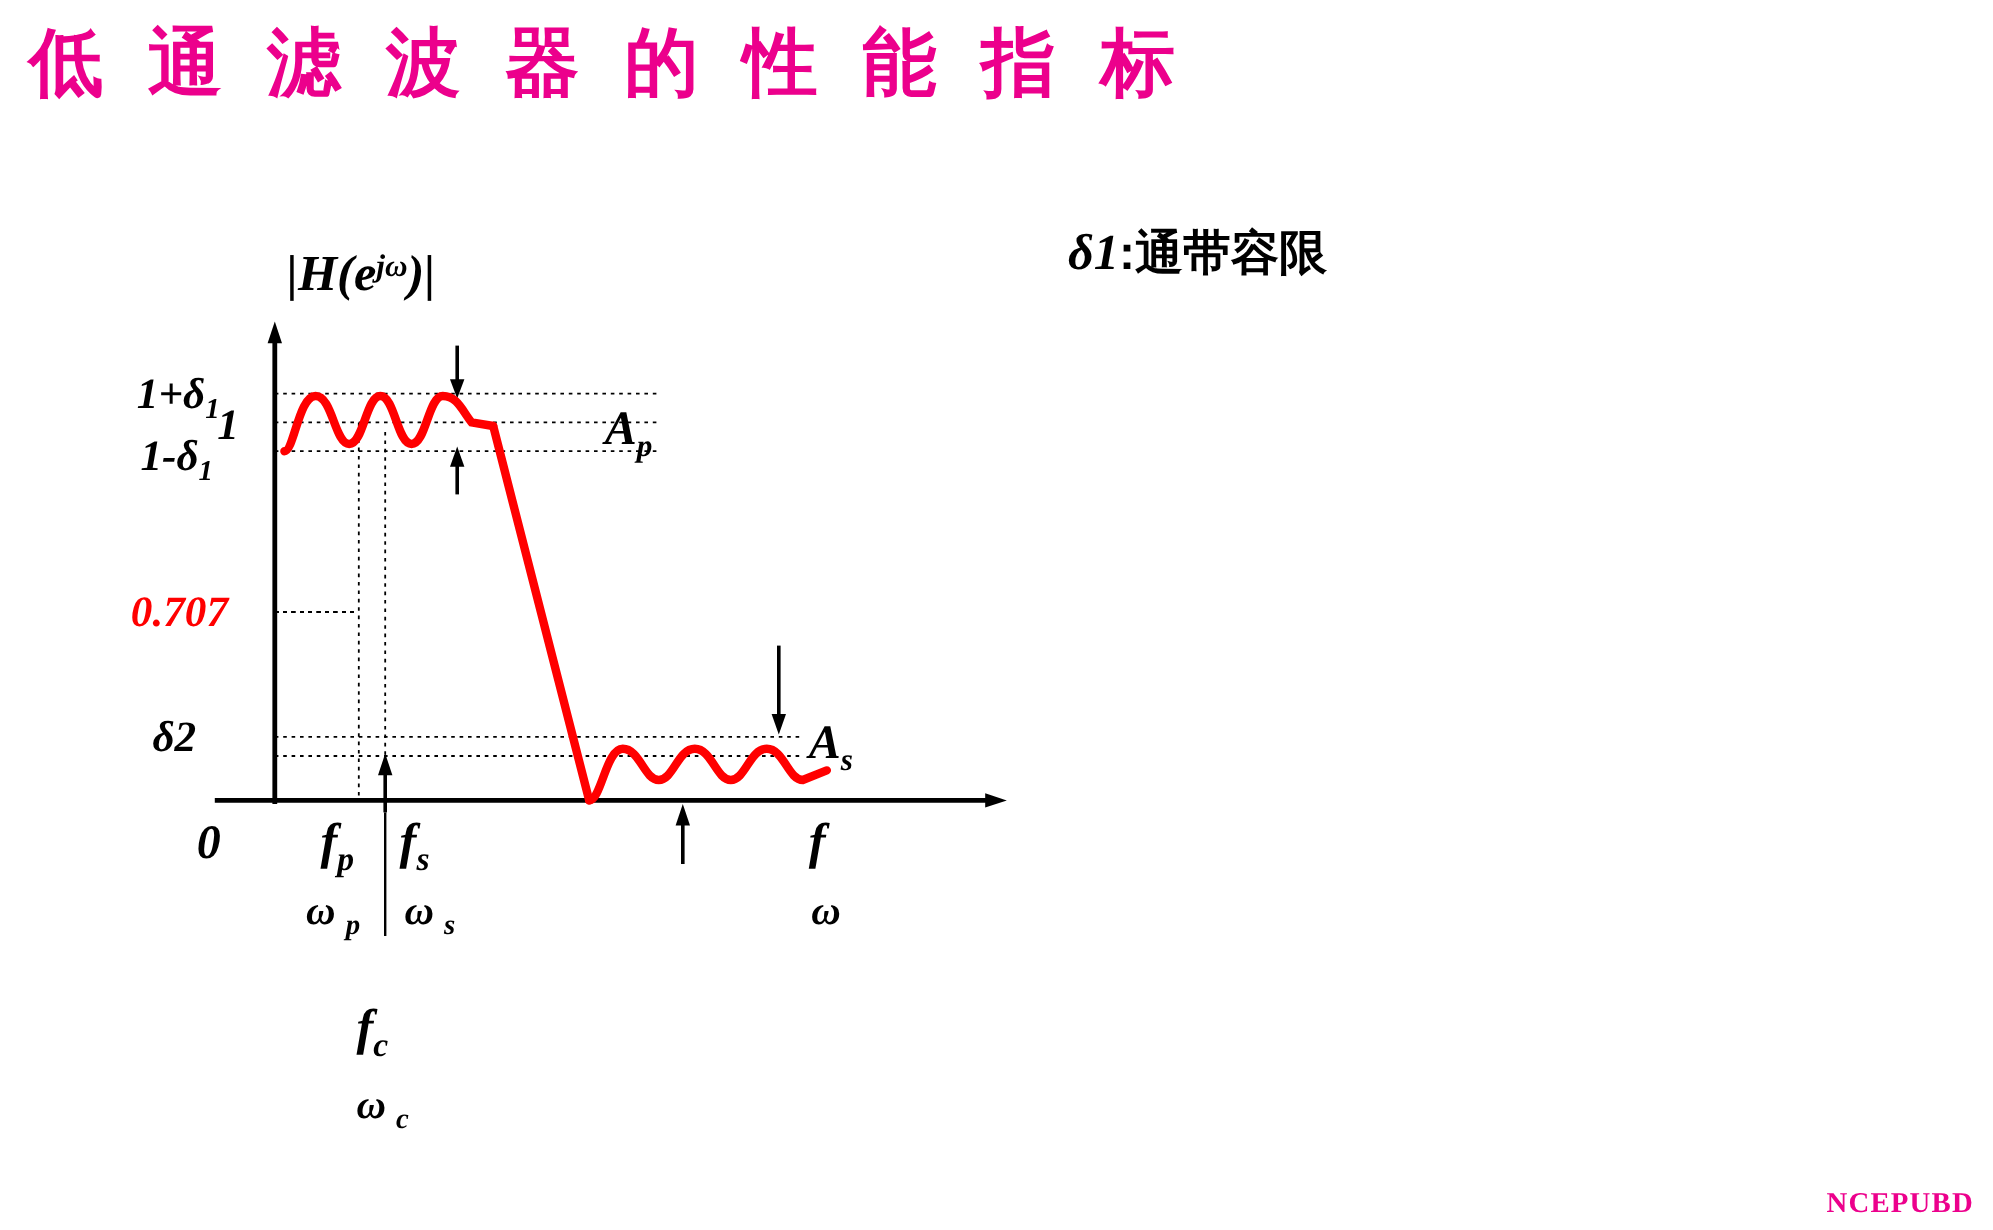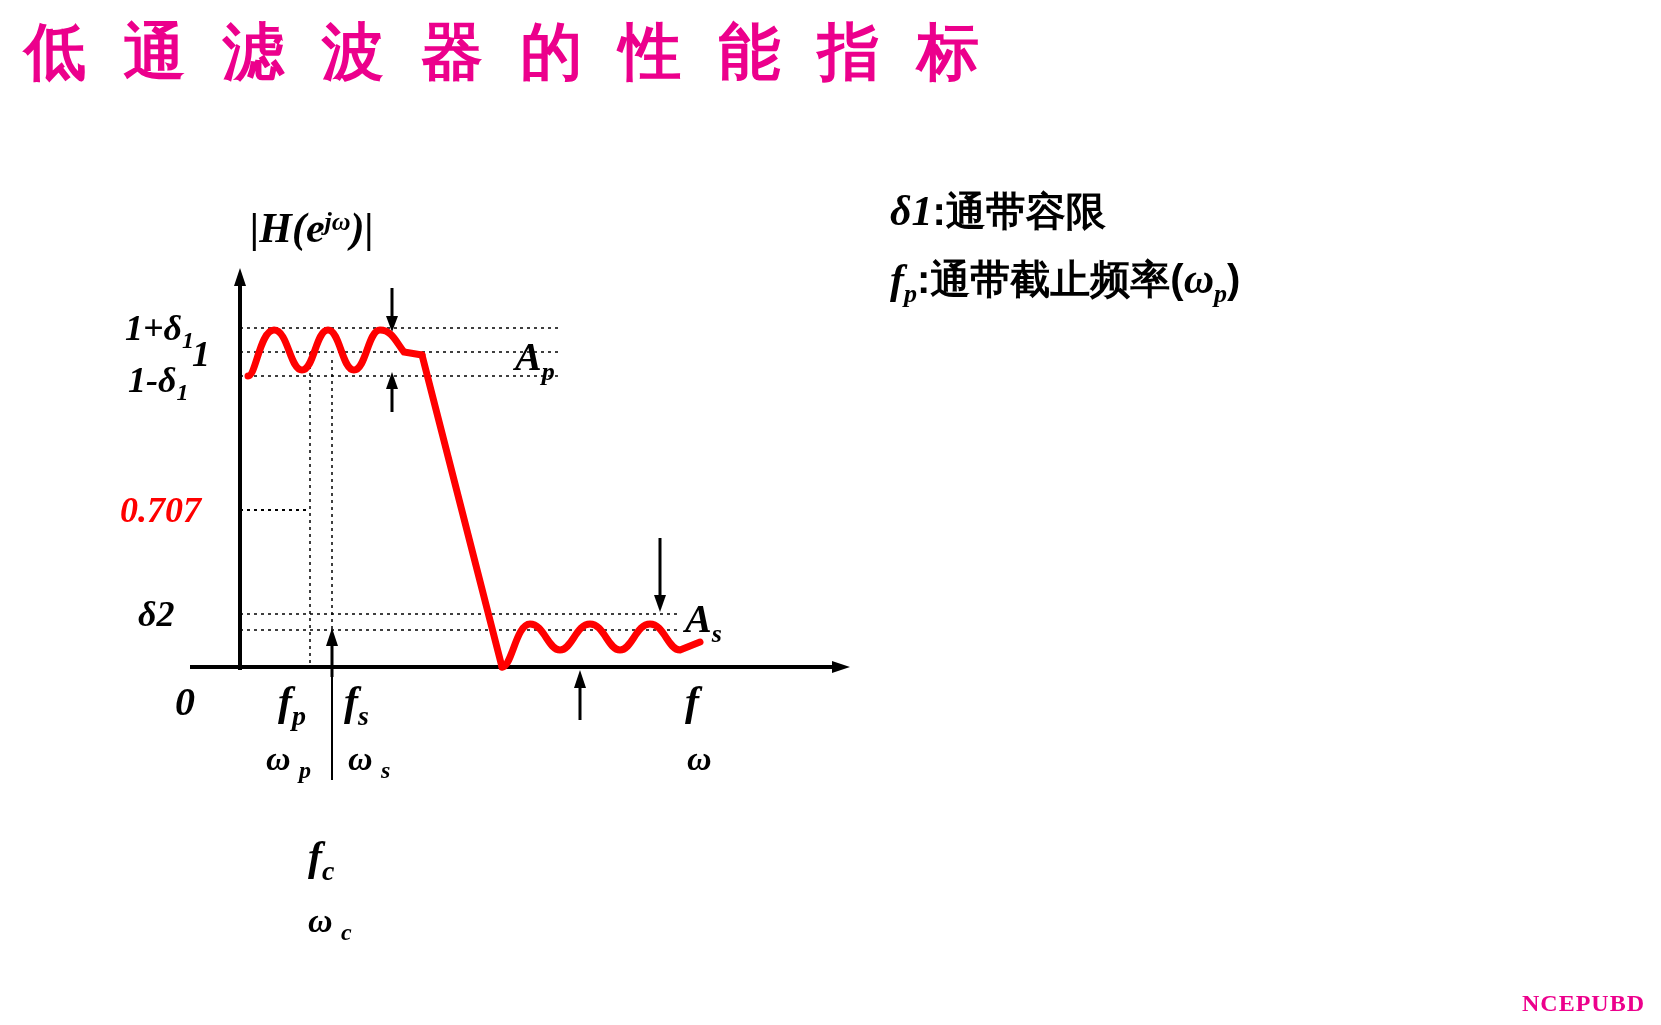--- a/index.html
+++ b/index.html
@@ -27,21 +27,21 @@
     top: 10px;
     font-family: "Liberation Sans", sans-serif;
     font-weight: bold;
     font-size: 62px;
     color: #ec008c;
     letter-spacing: 10px;
     white-space: nowrap;
   }
   .figure {
     position: absolute;
-    left: 60px;
+    left: 49px;
     top: 180px;
     width: 820px;
     height: 800px;
   }
   .figure svg {
     display: block;
   }
   .legend {
     position: absolute;
     left: 890px;
@@ -165,20 +165,17 @@
 
       <text x="248" y="690" class="axis-label" font-size="42" font-weight="bold" fill="#000">f<tspan font-size="28" dy="10">c</tspan></text>
       <text x="248" y="752" class="axis-label" font-size="34" fill="#000">ω <tspan font-size="24" dy="8">c</tspan></text>
     </svg>
   </div>
 
   <div class="legend">
     <div class="legend-item">
       <span class="sym">δ1</span><span class="cn">:通带容限</span>
     </div>
-    <div class="legend-item">
-      <span class="sym">f</span><span class="sub">p</span><span class="cn">:通带截止频率(</span><span class="sym">ω</span><span class="sub">p</span><span class="cn">)</span>
-    </div>
   </div>
 
   <div class="footer">NCEPUBD</div>
 
 </div>
 
 </body></html>

